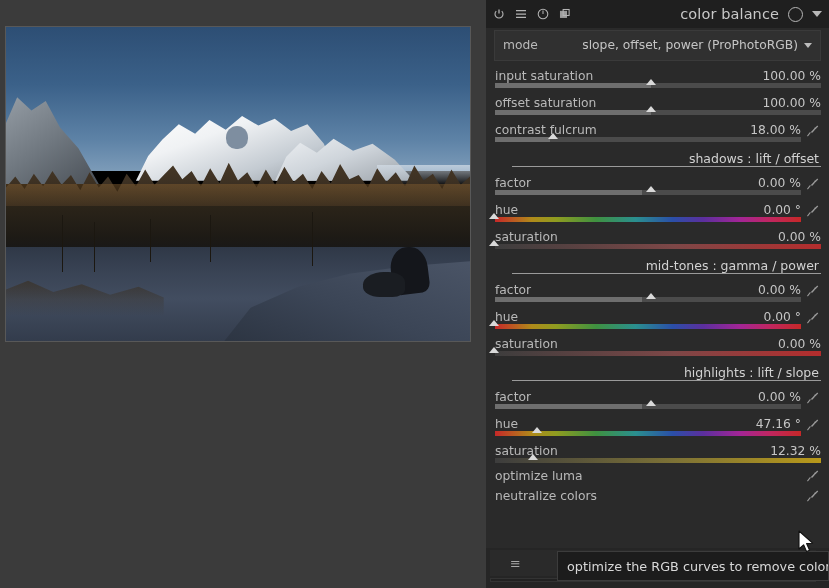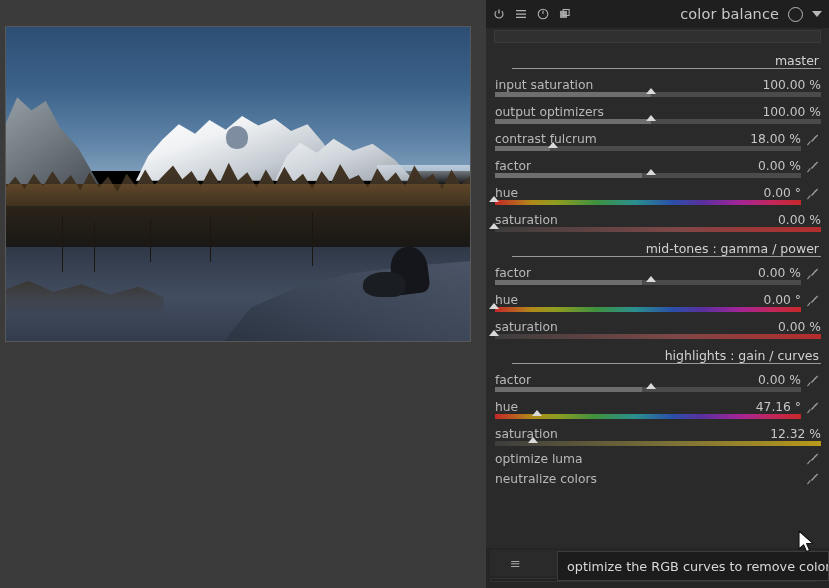--- a/index.html
+++ b/index.html
@@ -280,37 +280,38 @@
         </span>
       </div>
       <div class="hdr-title">color balance</div>
       <div class="mask-circle"></div>
       <div class="hdr-caret"></div>
     </div>
 
     <div id="panel-body">
 
       <div class="inset-box">
+        <div class="combo-row">
+          <span class="combo-label">mode</span>
+          <span class="combo-value">slope, offset, power (ProPhotoRGB)</span>
+          <span class="combo-caret"></span>
+        </div>
       </div>
 
       <div id="sections-host">
-          <div class="section-head">
-            <div class="section-rule"></div>
-            <span>master</span>
-          </div>
           <div class="slider">
             <span class="lbl">input saturation</span>
             <span class="val">100.00 %</span>
             <div class="track">
               <div class="fill" style="width:48%"></div>
             </div>
             <div class="handle" style="left:48%"></div>
           </div>
           <div class="slider">
-            <span class="lbl">output optimizers</span>
+            <span class="lbl">offset saturation</span>
             <span class="val">100.00 %</span>
             <div class="track">
               <div class="fill" style="width:48%"></div>
             </div>
             <div class="handle" style="left:48%"></div>
           </div>
           <div class="slider has-picker">
             <span class="lbl">contrast fulcrum</span>
             <span class="val">18.00 %</span>
             <div class="track">
@@ -318,20 +319,24 @@
             </div>
             <div class="handle" style="left:18%"></div>
             <span class="picker">
               <svg width="15" height="14" viewBox="0 0 16 16" fill="none" stroke="currentColor" stroke-width="1.5">
                 <path d="M14 2.2 L9.2 7"></path>
                 <path d="M10.4 4.2 L11.8 5.6"></path>
                 <path d="M9 6.2 L6.2 9 L7.4 10.2 L10.2 7.4 Z" fill="currentColor" stroke="none"></path>
                 <path d="M5.6 9.6 L2.2 13.8" stroke-width="1.2"></path>
               </svg>
             </span>
+          </div>
+          <div class="section-head">
+            <div class="section-rule"></div>
+            <span>shadows : lift / offset</span>
           </div>
           <div class="slider has-picker">
             <span class="lbl">factor</span>
             <span class="val">0.00 %</span>
             <div class="track">
               <div class="fill" style="width:48%"></div>
             </div>
             <div class="handle" style="left:48%"></div>
             <span class="picker">
               <svg width="15" height="14" viewBox="0 0 16 16" fill="none" stroke="currentColor" stroke-width="1.5">
@@ -397,21 +402,21 @@
             </span>
           </div>
           <div class="slider">
             <span class="lbl">saturation</span>
             <span class="val">0.00 %</span>
             <div class="track sat-gray"></div>
             <div class="handle" style="left:0%"></div>
           </div>
           <div class="section-head">
             <div class="section-rule"></div>
-            <span>highlights : gain / curves</span>
+            <span>highlights : lift / slope</span>
           </div>
           <div class="slider has-picker">
             <span class="lbl">factor</span>
             <span class="val">0.00 %</span>
             <div class="track">
               <div class="fill" style="width:48%"></div>
             </div>
             <div class="handle" style="left:48%"></div>
             <span class="picker">
               <svg width="15" height="14" viewBox="0 0 16 16" fill="none" stroke="currentColor" stroke-width="1.5">

